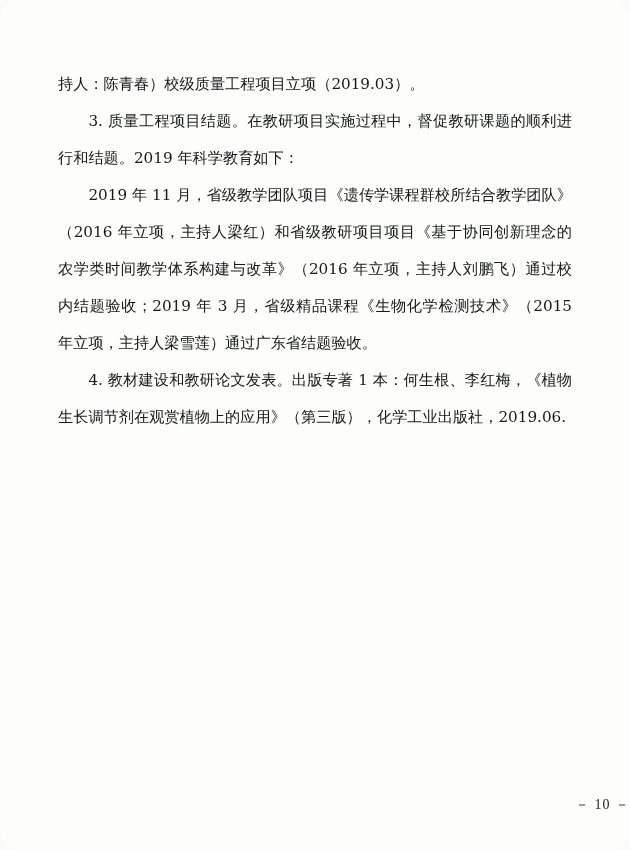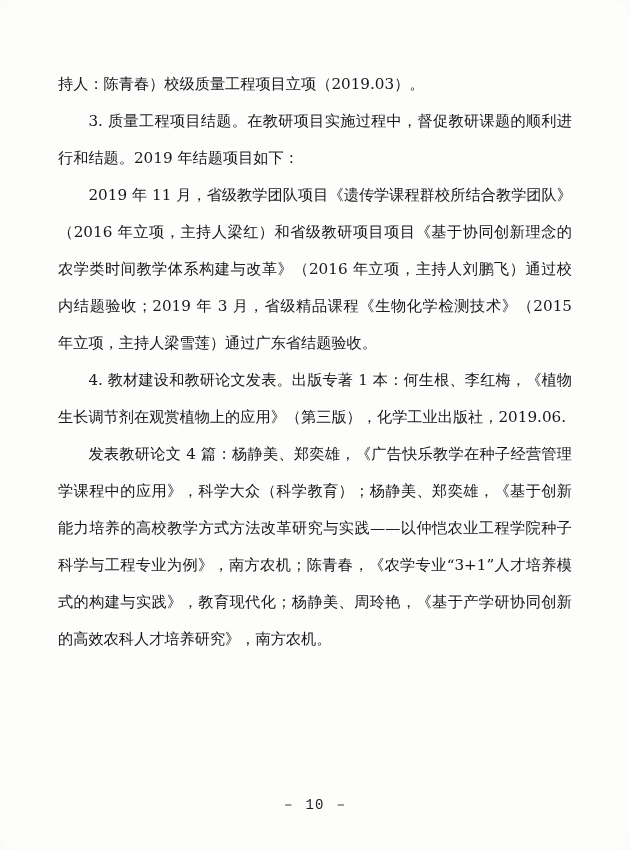--- a/index.html
+++ b/index.html
@@ -37,33 +37,32 @@
     text-indent: 2em;
   }
   .b {
     font-weight: normal;
   }
   .footer {
     position: absolute;
     left: 0;
     right: 0;
     bottom: 36px;
-    text-align: center;
+    text-align: right;
     font-size: 14px;
     color: #1a1c1e;
-    font-family: Liberation Mono, monospace;
+    font-family: Liberation Serif, serif;
     letter-spacing: 1px;
   }
 </style>
 </head>
 <body>
 
 <div class="page">
   <div class="doc-body">
       <p class="para"><span>持人：陈青春）校级质量工程项目立项（2019.03）。</span></p>
-      <p class="para indent"><span class="b">3. 质量工程项目结题。</span><span>在教研项目实施过程中，督促教研课题的顺利进行和结题。2019 年</span><span class="b">结题项目</span><span>如下：</span></p>
+      <p class="para indent"><span class="b">3. 质量工程项目结题。</span><span>在教研项目实施过程中，督促教研课题的顺利进行和结题。2019 年</span><span class="b">科学教育</span><span>如下：</span></p>
       <p class="para indent"><span>2019 年 11 月，省级教学团队项目《</span><span class="b">遗传学课程群校所结合教学团队</span><span>》（2016 年立项，主持人梁红）和省级教研项目项目《</span><span class="b">基于协同创新理念的农学类时间教学体系构建与改革</span><span>》（2016 年立项，主持人刘鹏飞）通过校内结题验收；2019 年 3 月，省级精品课程《生物化学检测技术》（2015 年立项，主持人梁雪莲）通过广东省结题验收。</span></p>
       <p class="para indent"><span class="b">4. 教材建设和教研论文发表。出版专著 1 本：</span><span>何生根、李红梅，《植物生长调节剂在观赏植物上的应用》（第三版），化学工业出版社，2019.06.</span></p>
-      <p class="para indent"><span class="b">发表教研论文 4 篇</span><span>：杨静美、郑奕雄，《广告快乐教学在种子经营管理学课程中的应用》，科学大众（科学教育）；杨静美、郑奕雄，《基于创新能力培养的高校教学方式方法改革研究与实践——以仲恺农业工程学院种子科学与工程专业为例》，南方农机；陈青春，《农学专业“3+1”人才培养模式的构建与实践》，教育现代化；杨静美、周玲艳，《基于产学研协同创新的高效农科人才培养研究》，南方农机。</span></p>
     </div>
 
   <div class="footer">－ 10 －</div>
 </div>
 
 </body></html>

